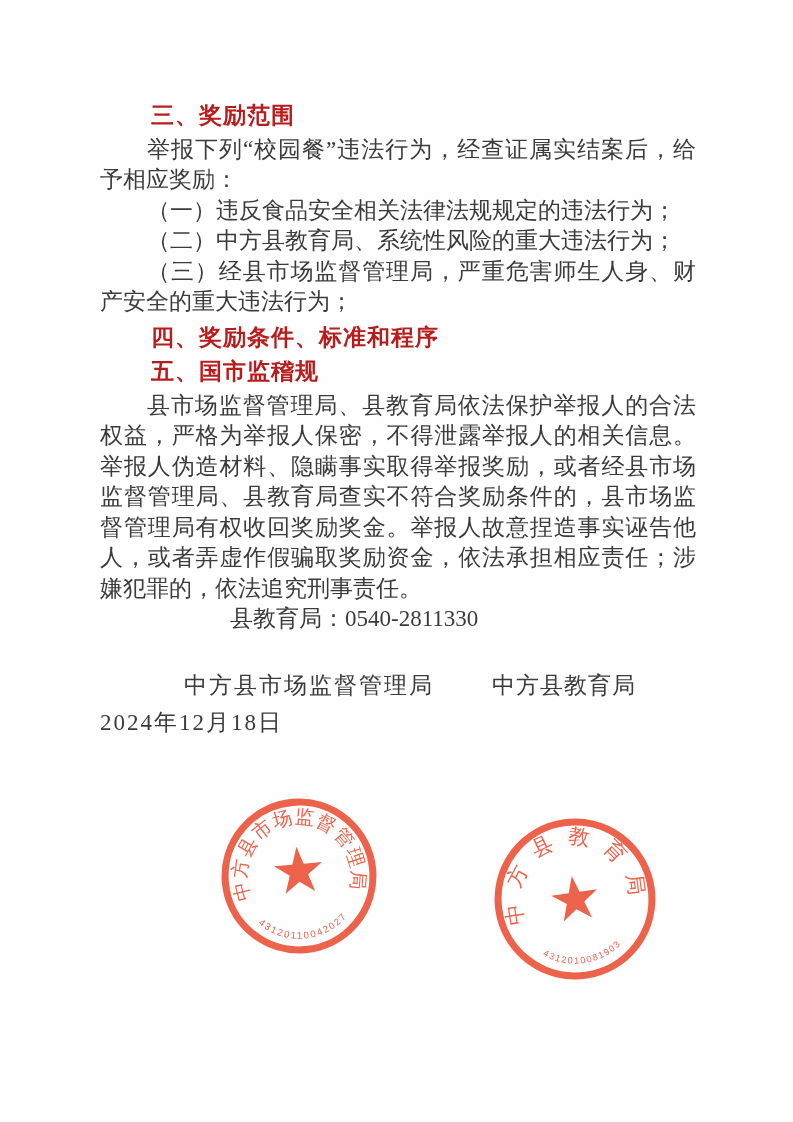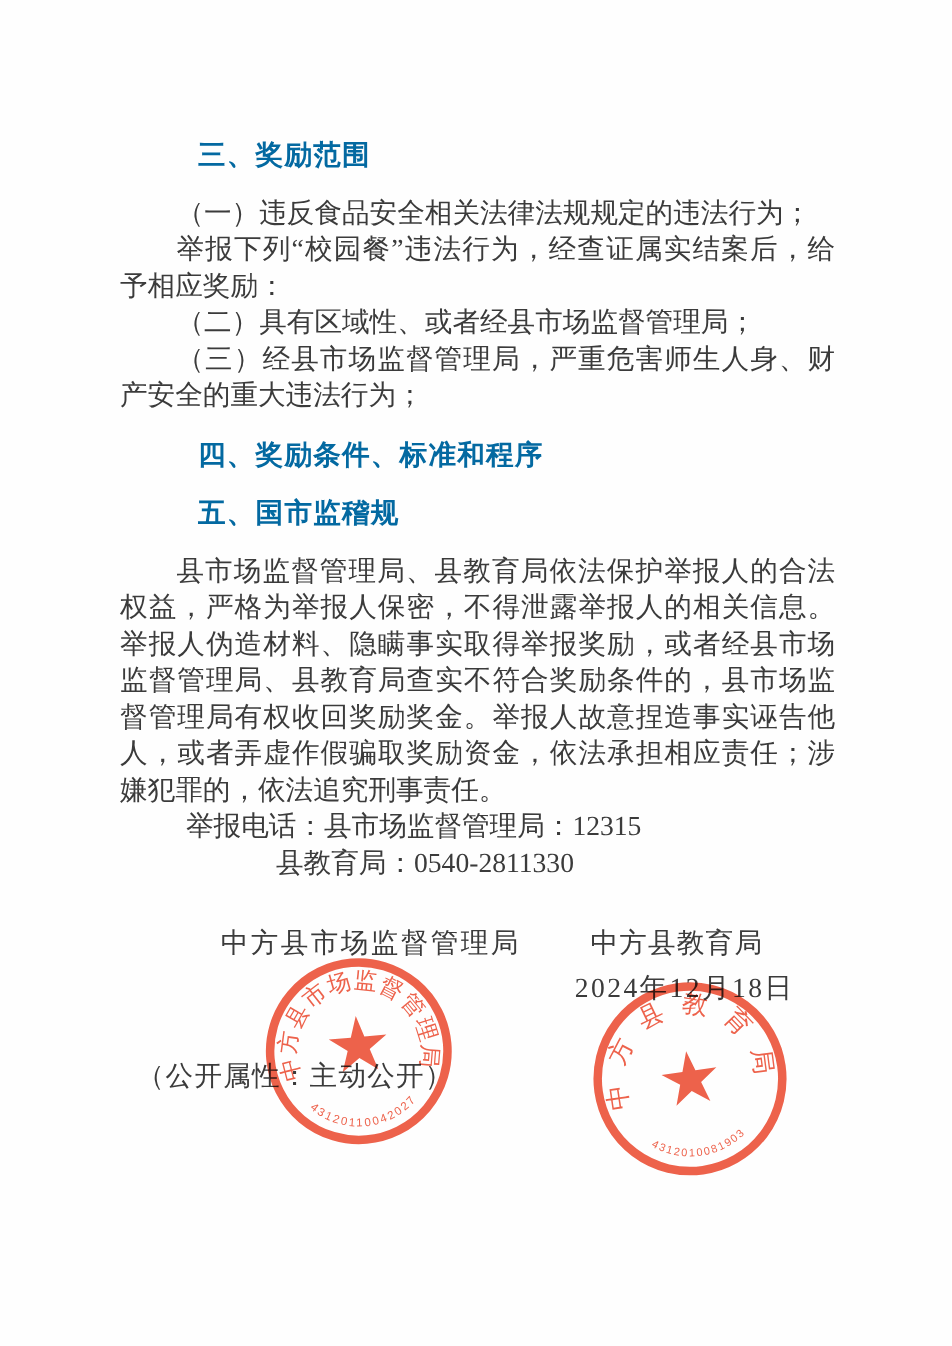--- a/index.html
+++ b/index.html
@@ -17,36 +17,36 @@
   .content{
     position:absolute;
     left:100px;top:96px;right:97px;
     color:#3b3b3b;
     font-size:23px;
     line-height:30.5px;
     text-align:justify;
   }
   .para{margin:0;text-indent:47px;}
   .heading{
-    margin:18px;text-indent:47px;
+    margin:4px;text-indent:47px;
     font-family:"Liberation Sans",sans-serif;
-    font-weight:bold;color:#0369a1;
+    font-weight:bold;color:#b91c1c;
     letter-spacing:1px;
   }
   .hotline1{margin:0;text-indent:55px;}
   .hotline2{margin:0;text-indent:130px;}
   .sig-row{
     margin-top:36px;
     display:flex;justify-content:space-between;align-items:flex-start;
   }
   .sig-left{margin-left:84px;letter-spacing:2px;}
   .sig-right{margin-right:60px;letter-spacing:1px;}
   .date-row{
     margin-top:7px;
-    text-align:right;
+    text-align:left;
     padding-right:34px;
     letter-spacing:2px;
   }
   .footer-note{
     margin-top:43px;
     margin-left:14px;
     letter-spacing:1px;
   }
   .seal{
     position:absolute;
@@ -57,39 +57,37 @@
   .seal-left{left:218px;top:795px;width:162px;height:162px;transform:rotate(-5deg);}
   .seal-right{left:491px;top:815px;width:168px;height:168px;transform:rotate(-8deg);}
 </style>
 </head>
 <body>
 
 <div class="page">
   <div class="content">
 
     <p class="heading">三、奖励范围</p>
+    <p class="para">举报下列“校园餐”违法行为，经查证属实结案后，给予相应奖励：</p>
     <p class="para">（一）违反食品安全相关法律法规规定的违法行为；</p>
-    <p class="para">举报下列“校园餐”违法行为，经查证属实结案后，给予相应奖励：</p>
-    <p class="para">（二）具有区域性、或者经县市场监督管理局；</p>
+    <p class="para">（二）中方县教育局、系统性风险的重大违法行为；</p>
     <p class="para">（三）经县市场监督管理局，严重危害师生人身、财产安全的重大违法行为；</p>
     <p class="heading">四、奖励条件、标准和程序</p>
     <p class="heading">五、国市监稽规</p>
     <p class="para">县市场监督管理局、县教育局依法保护举报人的合法权益，严格为举报人保密，不得泄露举报人的相关信息。举报人伪造材料、隐瞒事实取得举报奖励，或者经县市场监督管理局、县教育局查实不符合奖励条件的，县市场监督管理局有权收回奖励奖金。举报人故意捏造事实诬告他人，或者弄虚作假骗取奖励资金，依法承担相应责任；涉嫌犯罪的，依法追究刑事责任。</p>
 
-    <p class="hotline1">举报电话：县市场监督管理局：12315</p>
     <p class="hotline2">县教育局：0540-2811330</p>
 
     <div class="sig-row">
       <span class="sig-left">中方县市场监督管理局</span>
       <span class="sig-right">中方县教育局</span>
     </div>
 
     <div class="date-row">2024年12月18日</div>
 
-    <p class="footer-note">（公开属性：主动公开）</p>
   </div>
 
   <div class="seal seal-left">
     <svg viewBox="0 0 160 160" width="162" height="162">
       <defs>
         <path id="arcTopL" d="M 32.9,102 A 52,52 0 1 1 127.1,102" fill="none"></path>
         <path id="arcBotL" d="M 26.3,111 A 62,62 0 0 0 133.7,111" fill="none"></path>
       </defs>
       <circle cx="80" cy="80" r="73" fill="none" stroke="#ec4c32" stroke-width="7"></circle>
       <polygon points="80,51 85.6,68.3 103.8,68.3 89.1,79 94.7,96.2 80,85.6 65.3,96.2 70.9,79 56.2,68.3 74.4,68.3" fill="#ec4c32"></polygon>

